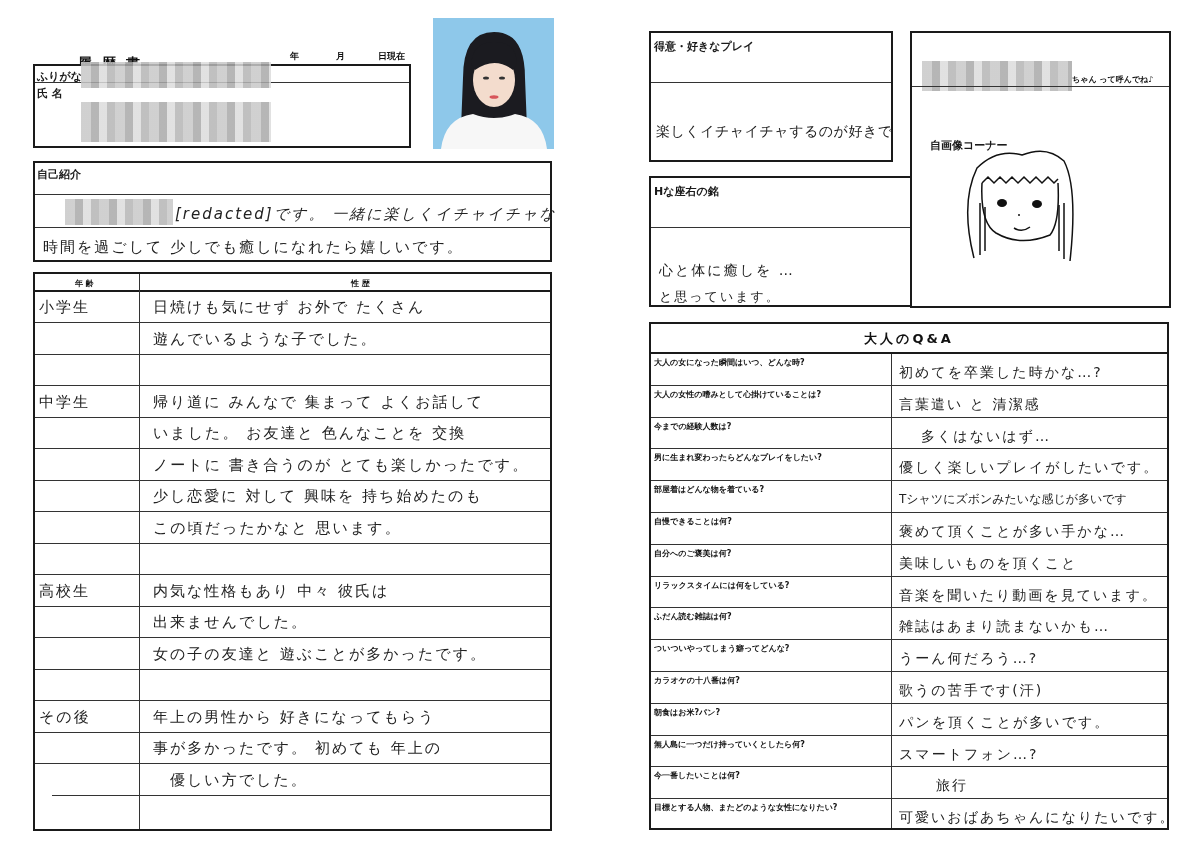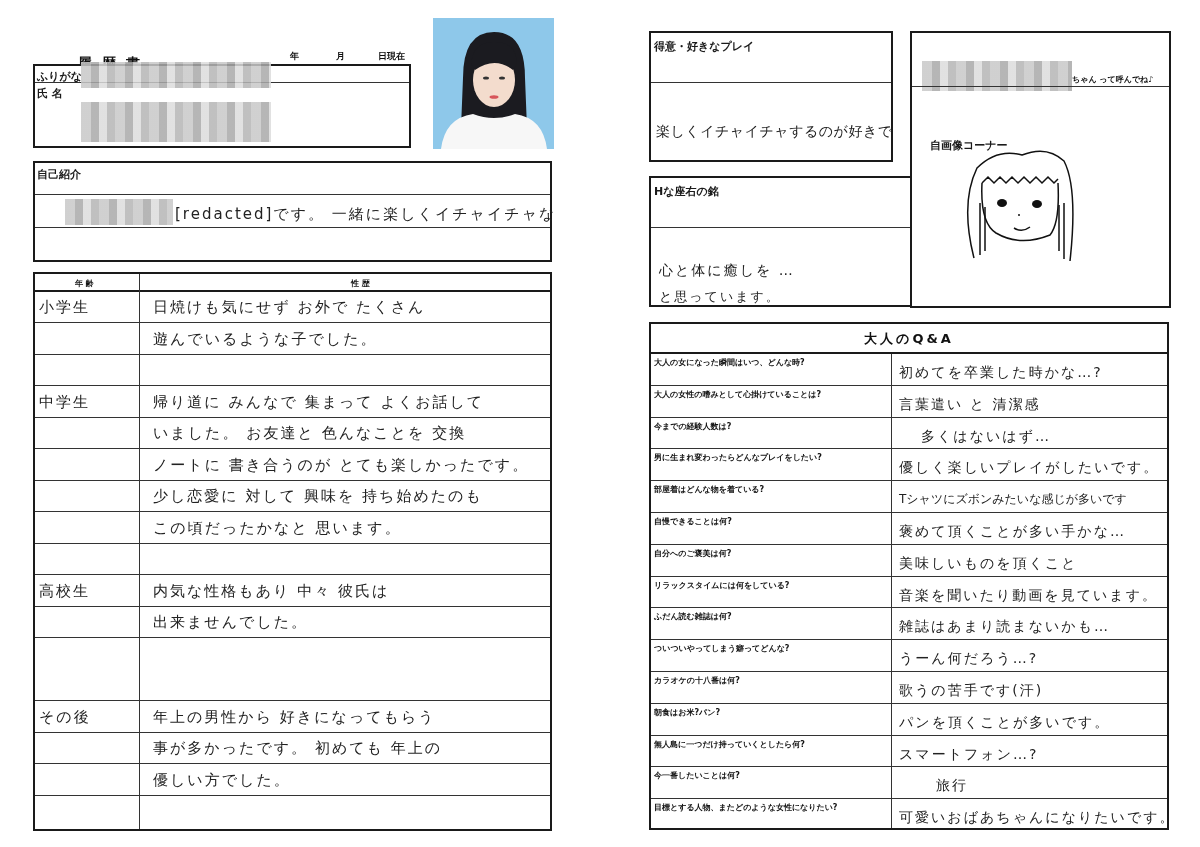--- a/index.html
+++ b/index.html
@@ -59,21 +59,22 @@
       <ellipse cx="61" cy="79" rx="4.5" ry="1.8" fill="#d7555a"></ellipse>
       <path d="M8 131 Q12 100 40 96 Q61 104 82 96 Q110 100 114 131 Z" fill="#f7f7f7"></path>
     </svg>
   </div>
 
   <div class="box" style="left:33px; top:161px; width:519px; height:101px;">
     <div class="abs label" style="left:2px; top:4px;">自己紹介</div>
     <div class="hline" style="top:31px;"></div>
     <div class="hline" style="top:64px;"></div>
     <div class="blur" style="left:30px; top:36px; width:108px; height:26px;"></div>
-    <div class="abs hw" style="left:30px; top:42px; text-indent:110px;">[redacted]です。 一緒に楽しくイチャイチャな</div>
+    <div class="abs hw" style="left:30px; top:42px; text-indent:110px;font-style:italic;">[redacted]です。 一緒に楽しくイチャイチャな</div>
+    <div class="abs hw" style="left:8px; top:75px;">時間を過ごして 少しでも癒しになれたら嬉しいです。</div>
   </div>
 
   <div class="box hist">
     <div class="hist-head">
       <span class="abs" style="left:40px; top:4px;">年 齢</span>
       <span class="abs" style="left:316px; top:4px;">性 歴</span>
     </div>
     <div class="vline" style="left:104px;"></div>
 
     <div class="hist-row" style="top:18px;">
@@ -113,33 +114,37 @@
         <span class="txt hw"></span>
       </div>
     <div class="hist-row" style="top:301.5px;">
         <span class="age hw">高校生</span>
         <span class="txt hw">内気な性格もあり 中々 彼氏は</span>
       </div>
     <div class="hist-row" style="top:333px;">
         <span class="age hw"></span>
         <span class="txt hw">出来ませんでした。</span>
       </div>
+    <div class="hist-row" style="top:364.5px;">
+        <span class="age hw"></span>
+        <span class="txt hw">女の子の友達と 遊ぶことが多かったです。</span>
+      </div>
     <div class="hist-row" style="top:396px;">
         <span class="age hw"></span>
         <span class="txt hw"></span>
       </div>
     <div class="hist-row" style="top:427.5px;">
         <span class="age hw">その後</span>
         <span class="txt hw">年上の男性から 好きになってもらう</span>
       </div>
     <div class="hist-row" style="top:459px;">
         <span class="age hw"></span>
         <span class="txt hw">事が多かったです。 初めても 年上の</span>
       </div>
-    <div class="hist-row" style="top:490.5px;">
+    <div class="hist-row" style="top:490.5px;margin-left:17px;">
         <span class="age hw"></span>
         <span class="txt hw">優しい方でした。</span>
       </div>
     <div class="hist-row" style="top:522px; border-bottom:none;">
         <span class="age hw"></span>
         <span class="txt hw"></span>
       </div>
   </div>
 </div>
 

